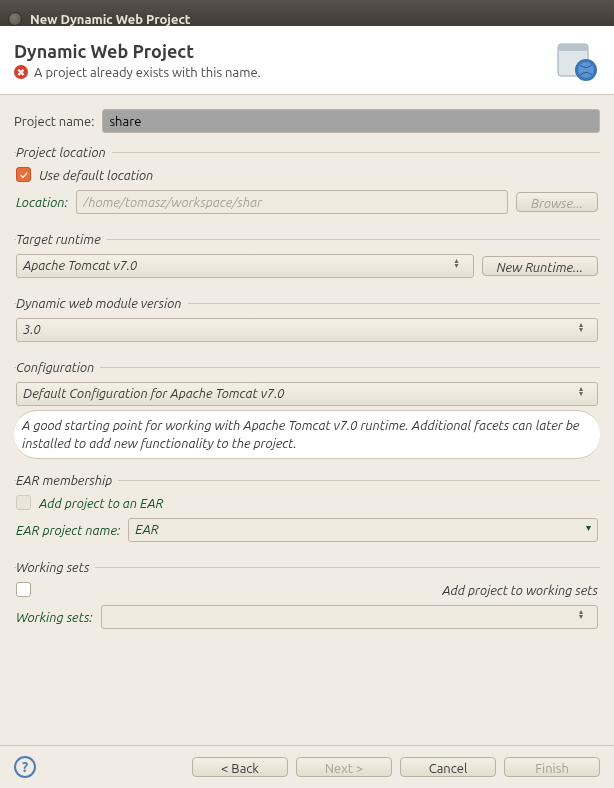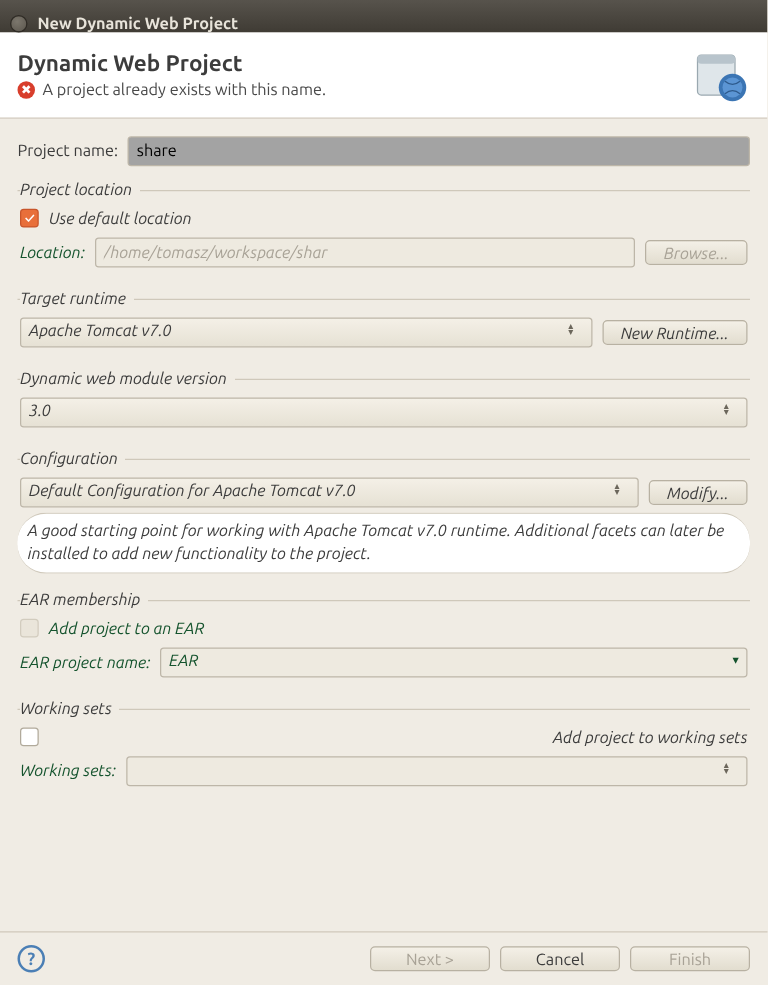--- a/index.html
+++ b/index.html
@@ -197,21 +197,20 @@
     </div>
   </fieldset>
 
   <fieldset class="group">
     <legend>Configuration</legend>
     <div class="row" style="margin-bottom:6px;">
       <div class="select flex">
         <span>Default Configuration for Apache Tomcat v7.0</span>
         <span class="spin">▴<br>▾</span>
       </div>
-      <button class="btn">Modify...</button>
     </div>
     <div class="desc-box">A good starting point for working with Apache Tomcat v7.0 runtime. Additional facets can later be installed to add new functionality to the project.</div>
   </fieldset>
 
   <fieldset class="group">
     <legend>EAR membership</legend>
     <div class="row" style="margin-bottom:8px;">
       <span class="checkbox dis"></span>
       <span class="disabled">Add project to an EAR</span>
     </div>
@@ -237,16 +236,17 @@
         <span class="spin disabled">▴<br>▾</span>
       </div>
     </div>
   </fieldset>
 
 </div>
 
 <div class="footer">
   <div class="help-icon">?</div>
   <div class="spacer"></div>
+  <button class="btn">&lt; Back</button>
   <button class="btn disabled">Next &gt;</button>
   <button class="btn">Cancel</button>
   <button class="btn disabled">Finish</button>
 </div>
 
 </body></html>

